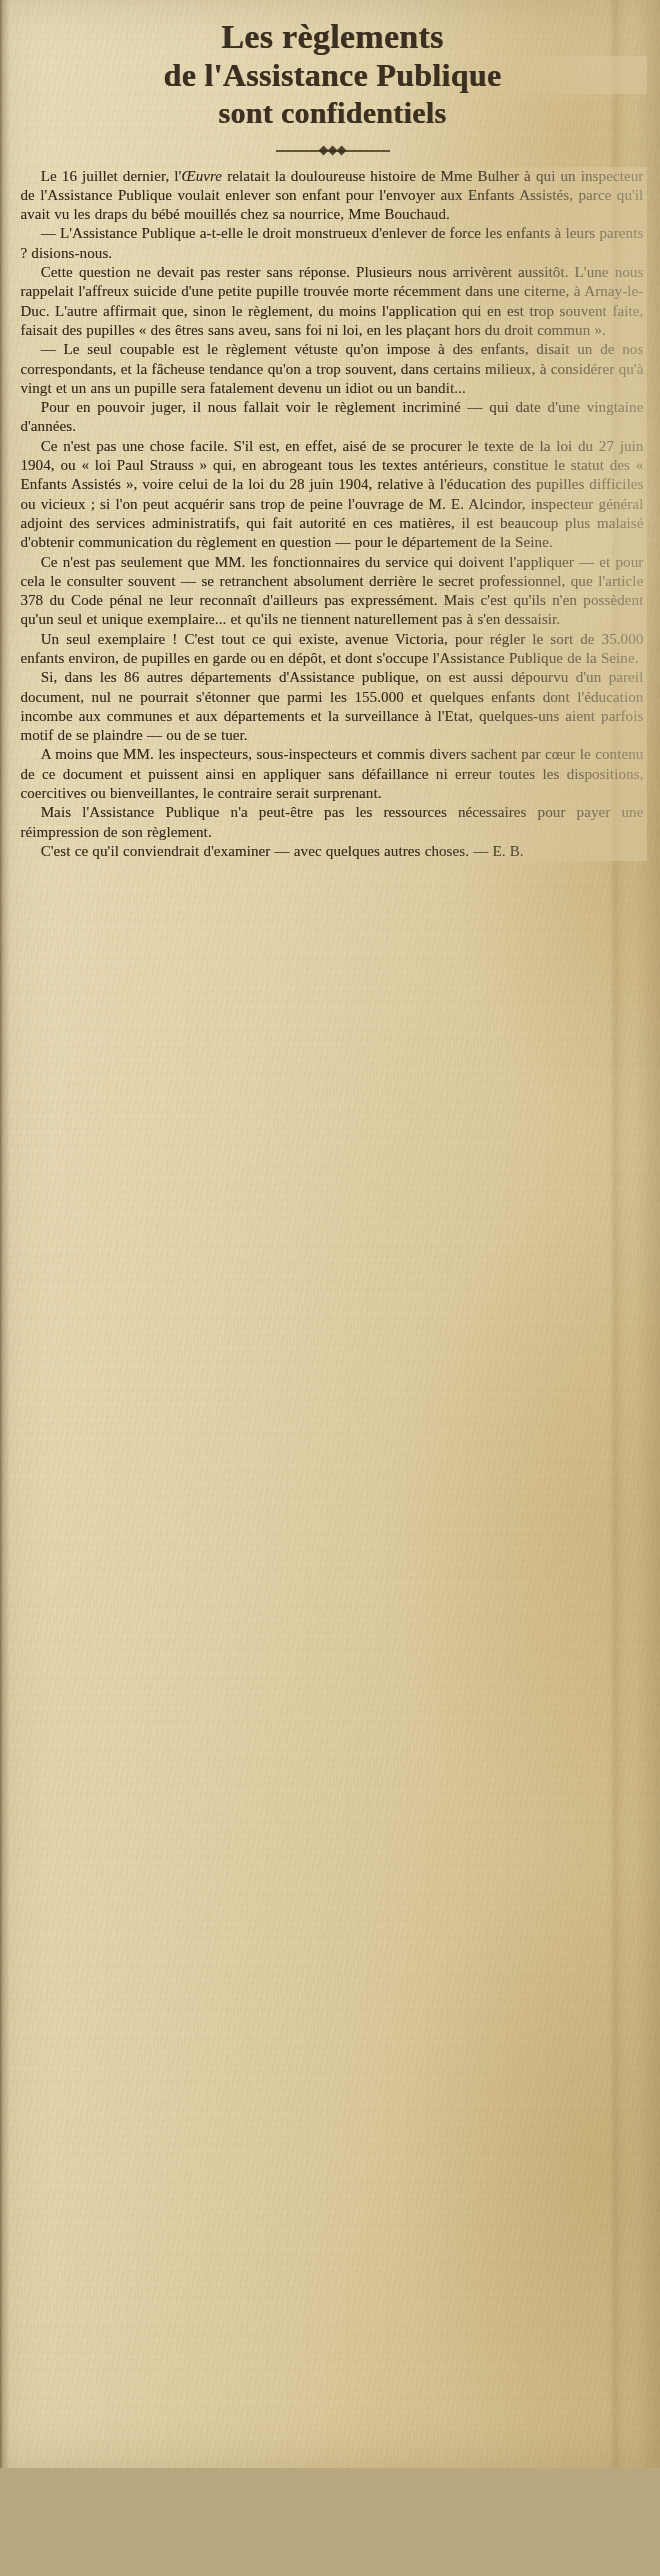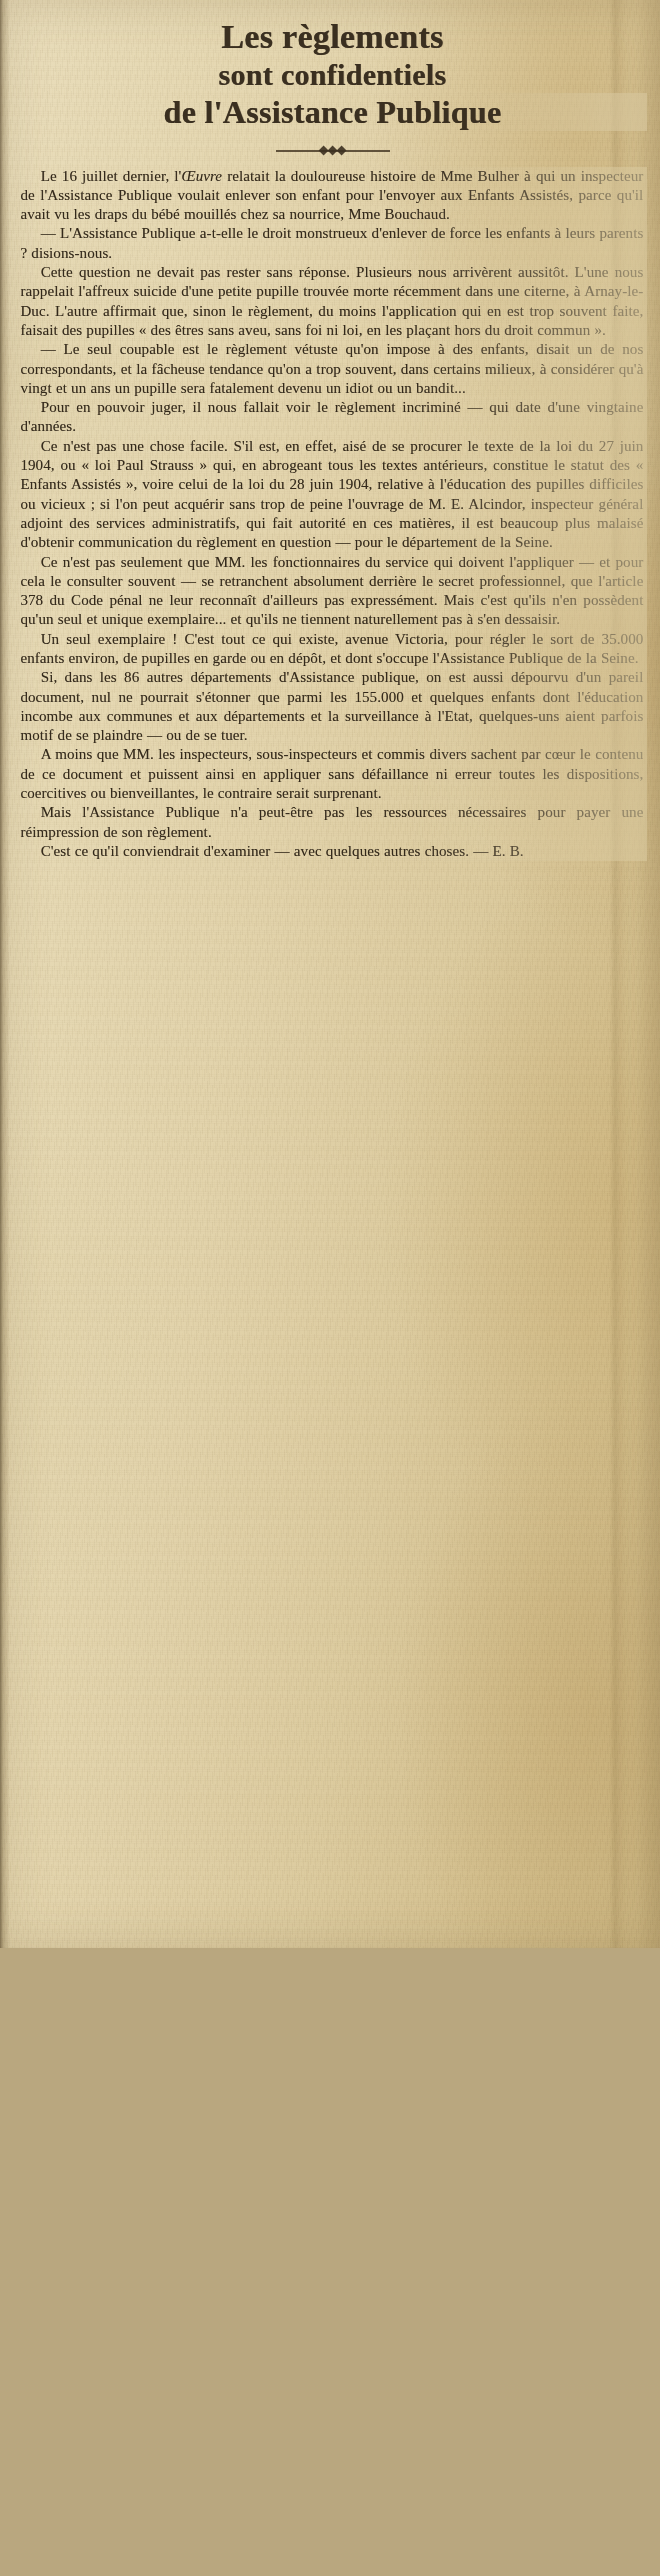--- a/index.html
+++ b/index.html
@@ -6,21 +6,21 @@
   html,body{margin:0;padding:0;}
   body{
     background:#b9a77f;
     font-family:"Liberation Serif", serif;
   }
 
   
   #clipping{
     position:relative;
     width:660px;
-    height:1948px;
+    height:2468px;
     margin:0 auto;
     overflow:hidden;
     background:
       
       radial-gradient(ellipse 299px 538px at 88% 6%,  rgba(198,170,112,.55), rgba(198,170,112,0) 70%),
       radial-gradient(ellipse 251px 419px at 95% 34%, rgba(196,166,108,.50), rgba(196,166,108,0) 72%),
       radial-gradient(ellipse 311px 479px at 92% 62%, rgba(201,173,115,.45), rgba(201,173,115,0) 72%),
       radial-gradient(ellipse 275px 455px at 90% 88%, rgba(193,164,107,.48), rgba(193,164,107,0) 72%),
       radial-gradient(ellipse 227px 311px at 6% 20%,  rgba(222,208,168,.55), rgba(222,208,168,0) 70%),
       radial-gradient(ellipse 227px 371px at 4% 70%,  rgba(224,210,170,.50), rgba(224,210,170,0) 70%),
@@ -151,22 +151,22 @@
   .sig{ white-space:nowrap; }
 </style>
 </head>
 <body>
 
 <div id="clipping">
   <div class="inner">
 
     <div class="headline">
       <span class="hl-line hl1">Les règlements</span>
+      <span class="hl-line hl2">de l'Assistance Publique</span>
       <span class="hl-line hl3">sont confidentiels</span>
-      <span class="hl-line hl2">de l'Assistance Publique</span>
     </div>
 
     <div class="divider">
       <span class="bar"></span>
       <span class="dia d1"></span>
       <span class="dia d2"></span>
       <span class="dia d3"></span>
     </div>
 
     <div class="fadewrap">

